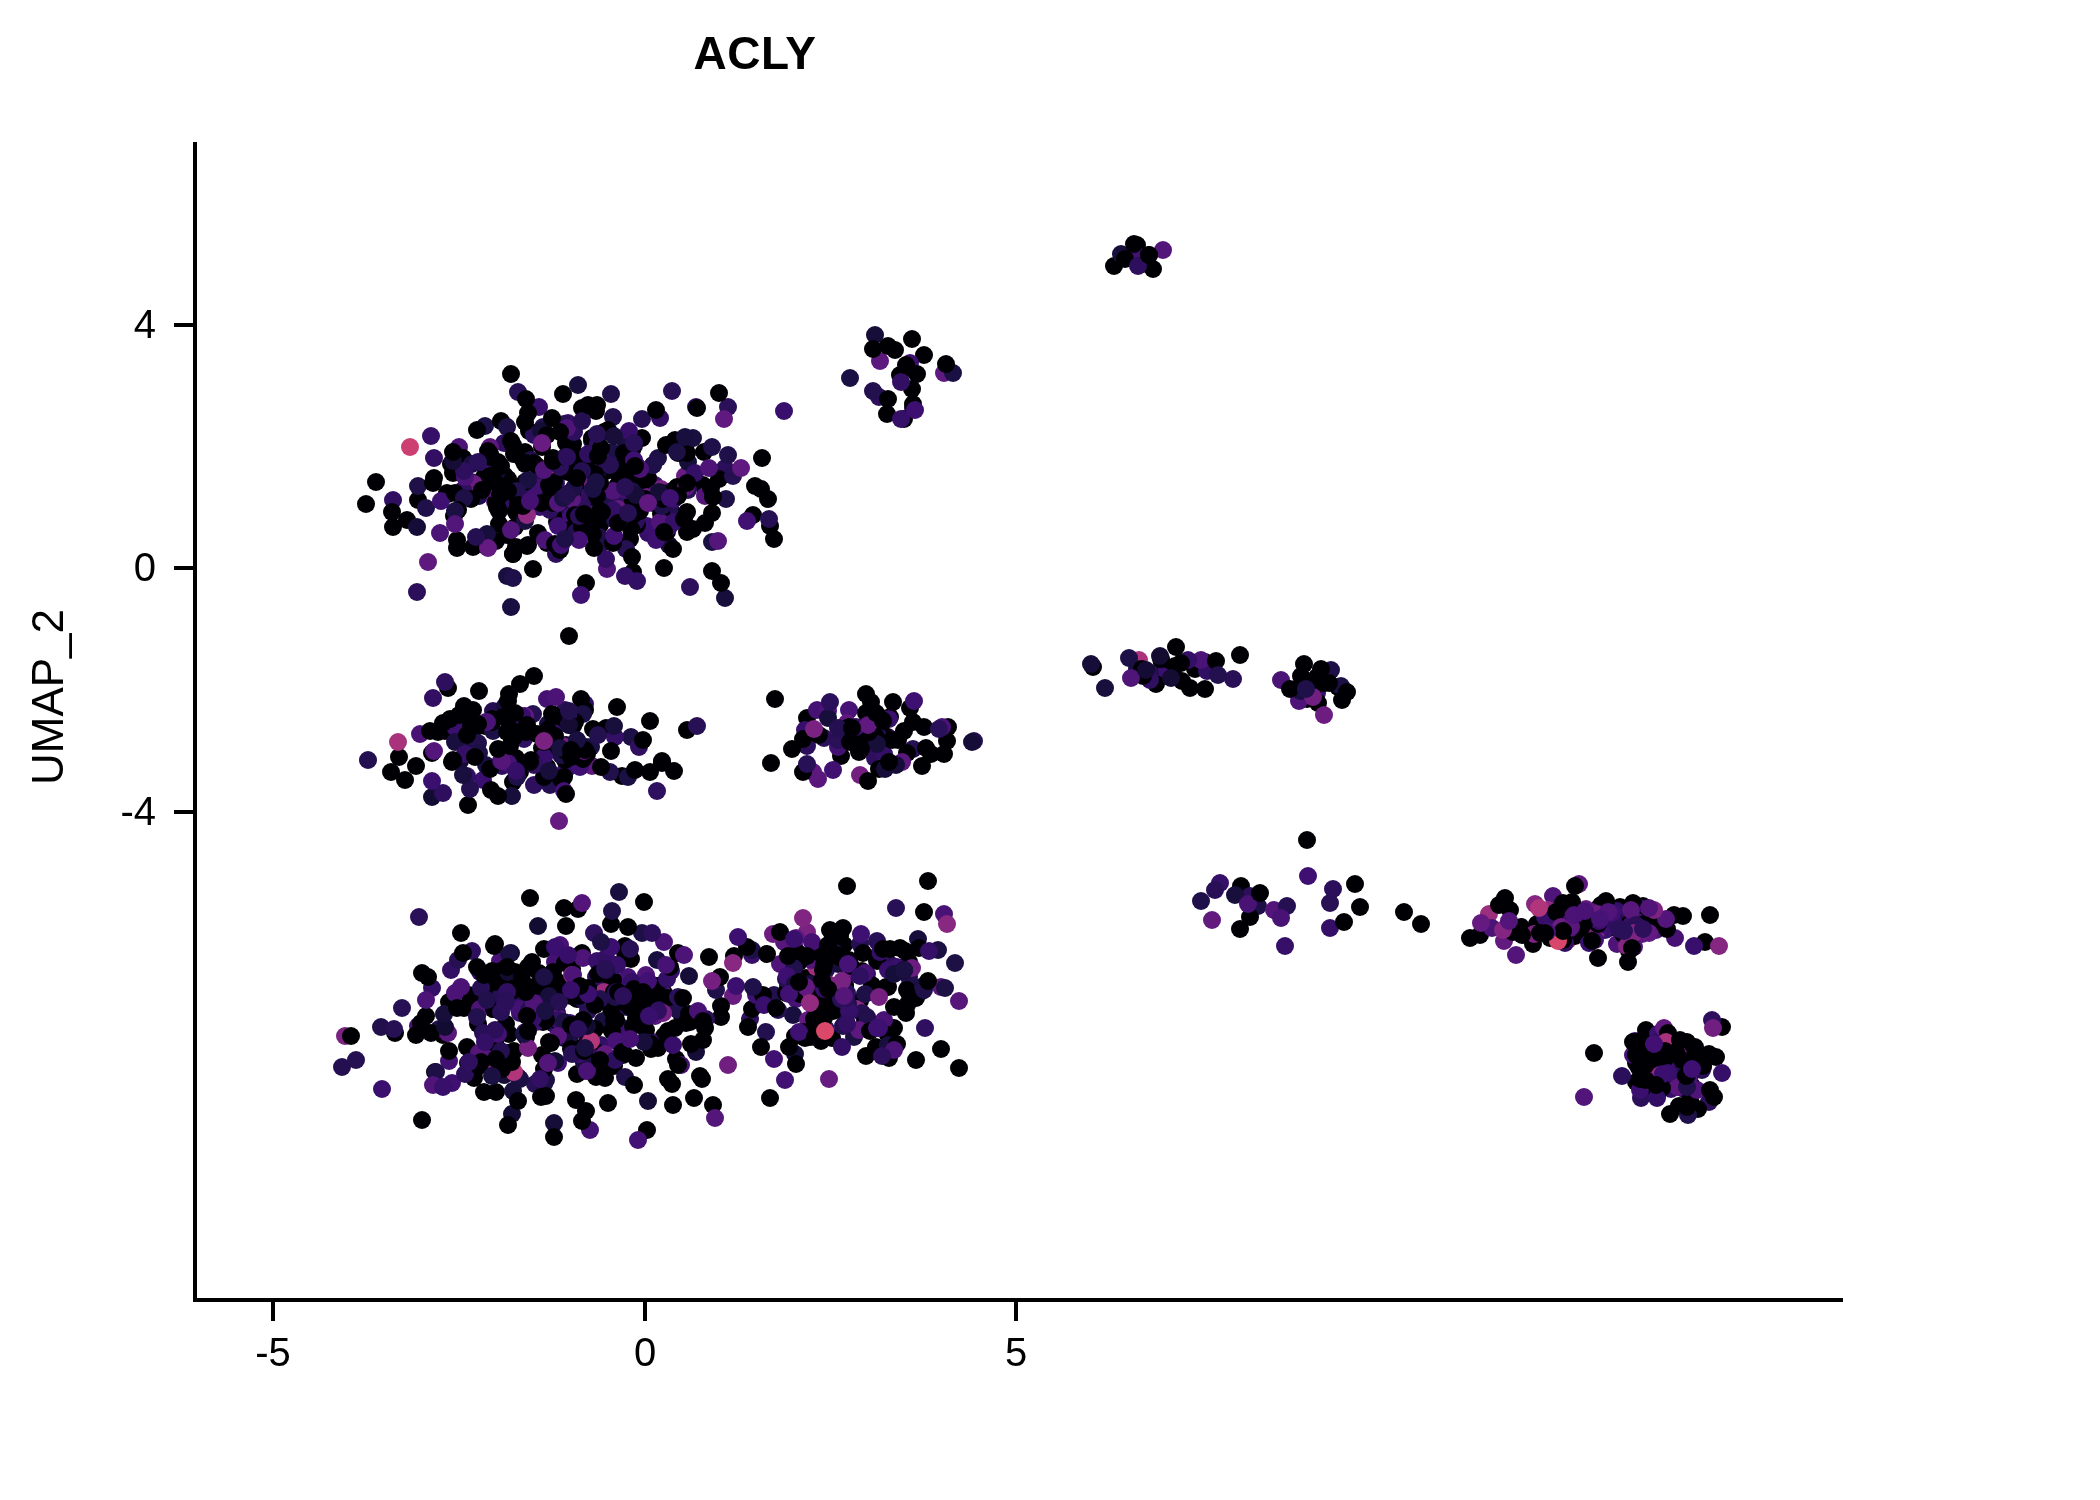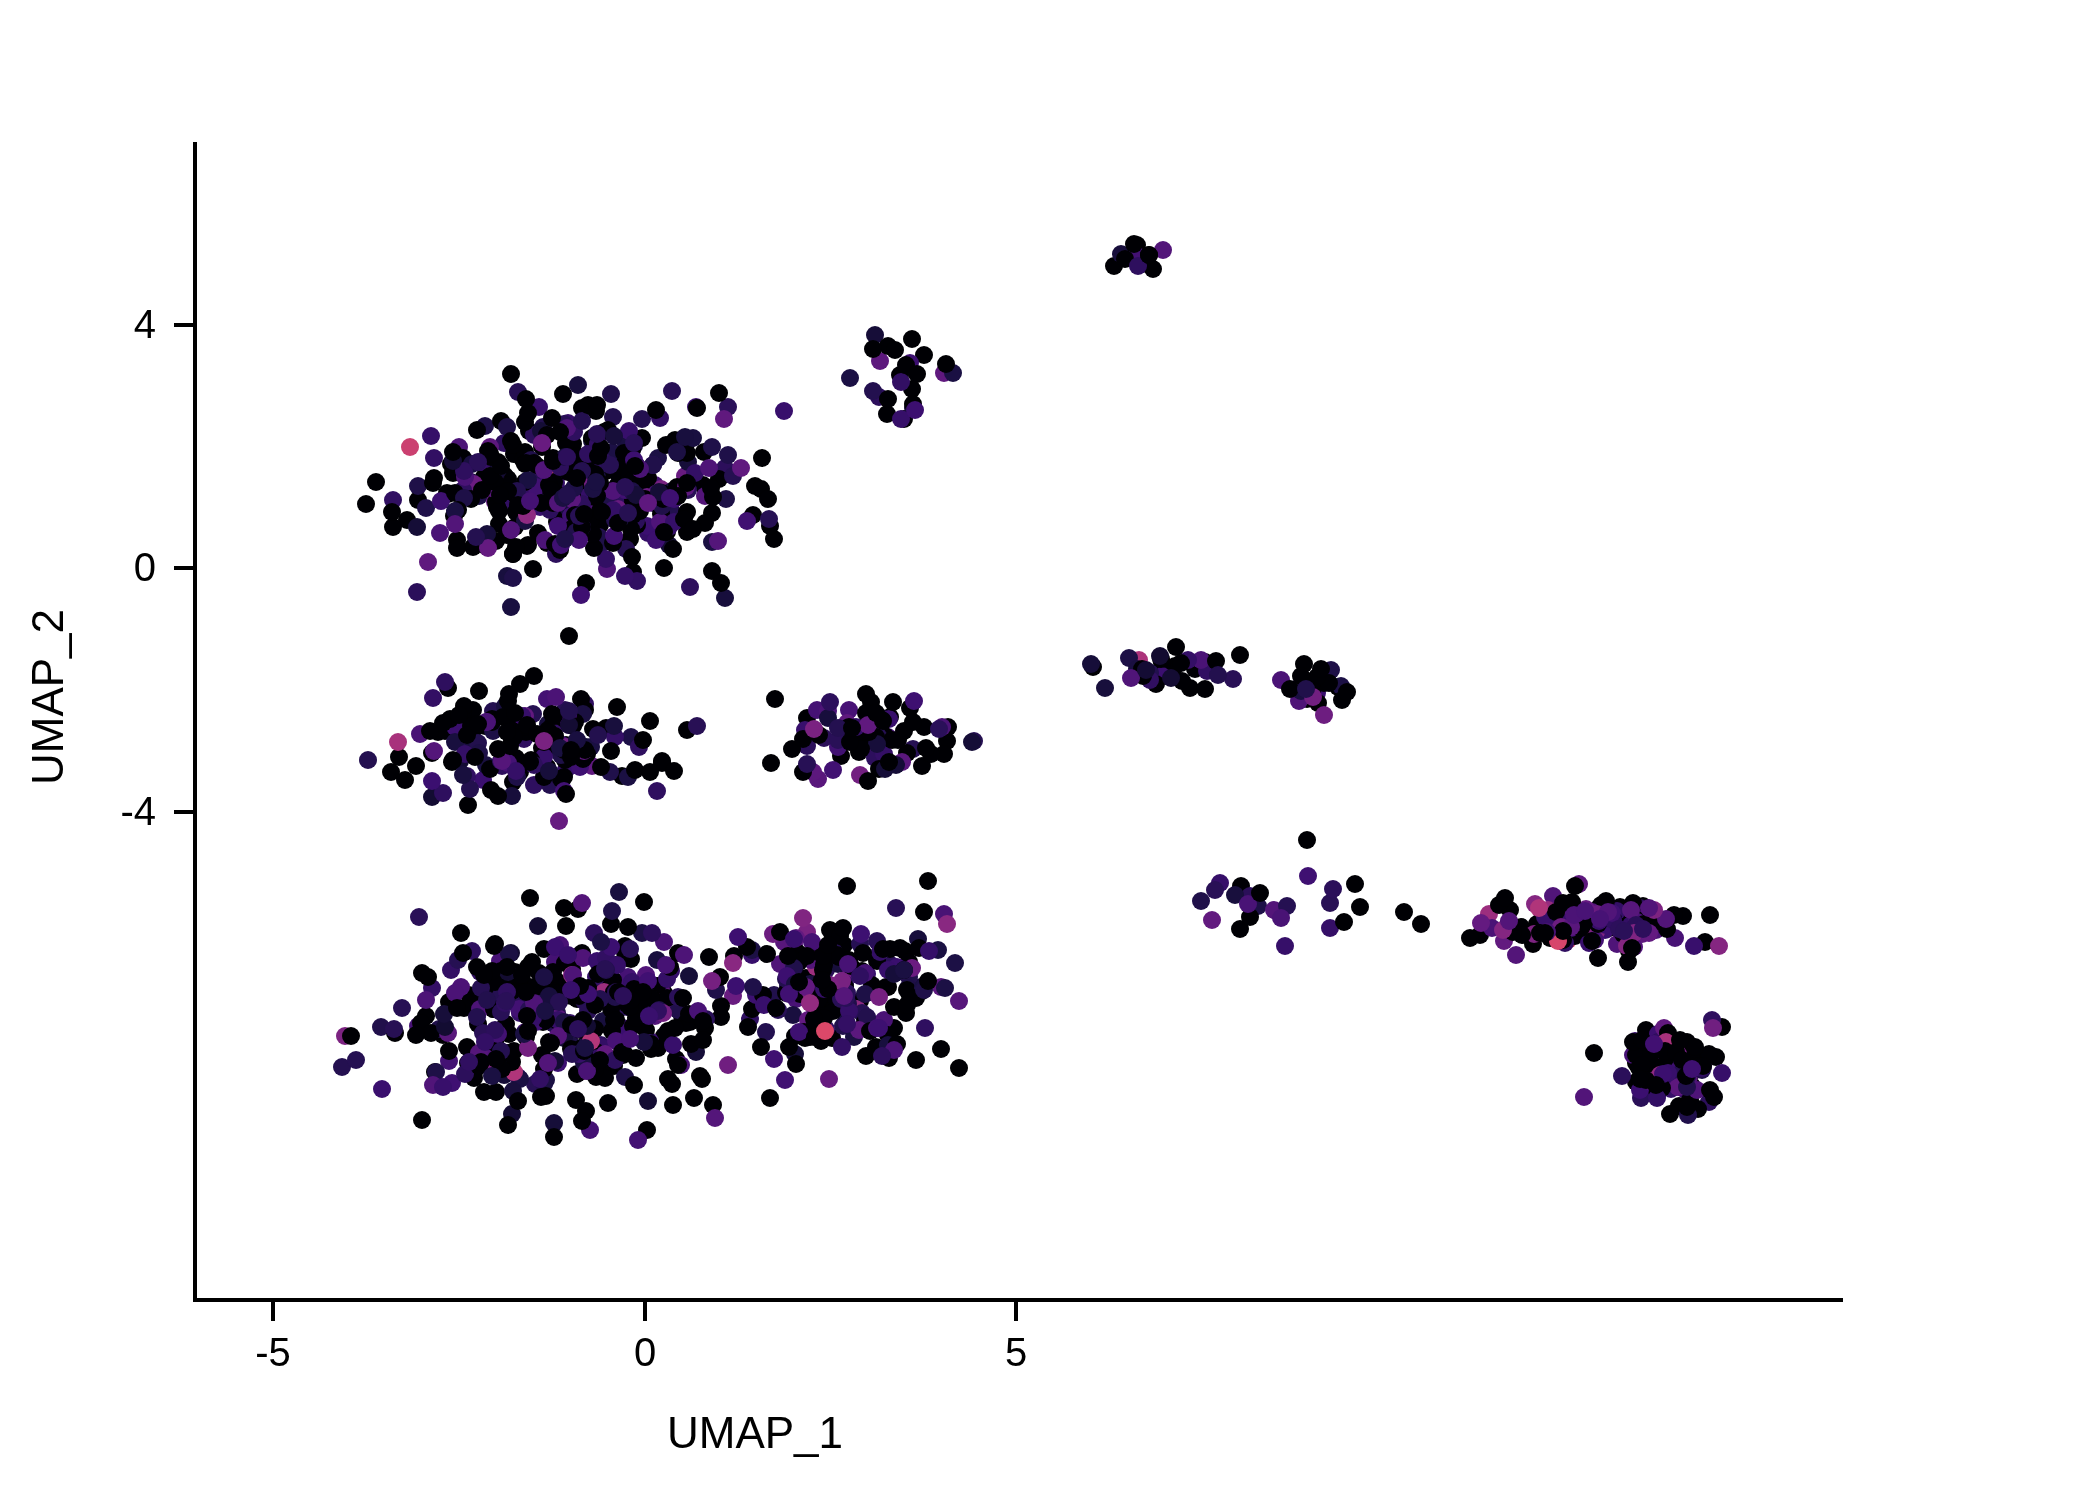--- a/index.html
+++ b/index.html
@@ -171,39 +171,39 @@
     font-size: 40px;
     color: #000000;
     font-family: "Liberation Sans", sans-serif;
   }
 </style>
 </head>
 <body>
 
 <div id="figure">
 
+  <div id="plot-title">ACLY</div>
 
   <div id="axis-y-line"></div>
   <div id="axis-x-line"></div>
 
   <div class="tick-mark-y" style="top:323px"></div>
   <div class="tick-mark-y" style="top:566px"></div>
   <div class="tick-mark-y" style="top:810px"></div>
   <div class="tick-label-y" style="top:302px">4</div>
   <div class="tick-label-y" style="top:545px">0</div>
   <div class="tick-label-y" style="top:789px">-4</div>
 
   <div class="tick-mark-x" style="left:271px"></div>
   <div class="tick-mark-x" style="left:643px"></div>
   <div class="tick-mark-x" style="left:1014px"></div>
   <div class="tick-label-x" style="left:203px">-5</div>
   <div class="tick-label-x" style="left:575px">0</div>
   <div class="tick-label-x" style="left:946px">5</div>
 
-  <div id="axis-x-title">UMAP_1</div>
   <div id="axis-y-title">UMAP_2</div>
 
   <div id="plot-panel">
     <div id="points-layer">
         <div class="pt" style="left: 500.7px; top: 265.1px; background: rgb(55, 15, 107);"></div>
         <div class="pt" style="left: 303.5px; top: 381.8px; background: rgb(0, 0, 4);"></div>
         <div class="pt" style="left: 489.7px; top: 333.6px; background: rgb(104, 27, 128);"></div>
         <div class="pt" style="left: 370.7px; top: 351.9px; background: rgb(31, 16, 73);"></div>
         <div class="pt" style="left: 438.3px; top: 430.4px; background: rgb(0, 0, 4);"></div>
         <div class="pt" style="left: 341.8px; top: 324.1px; background: rgb(0, 0, 4);"></div>

